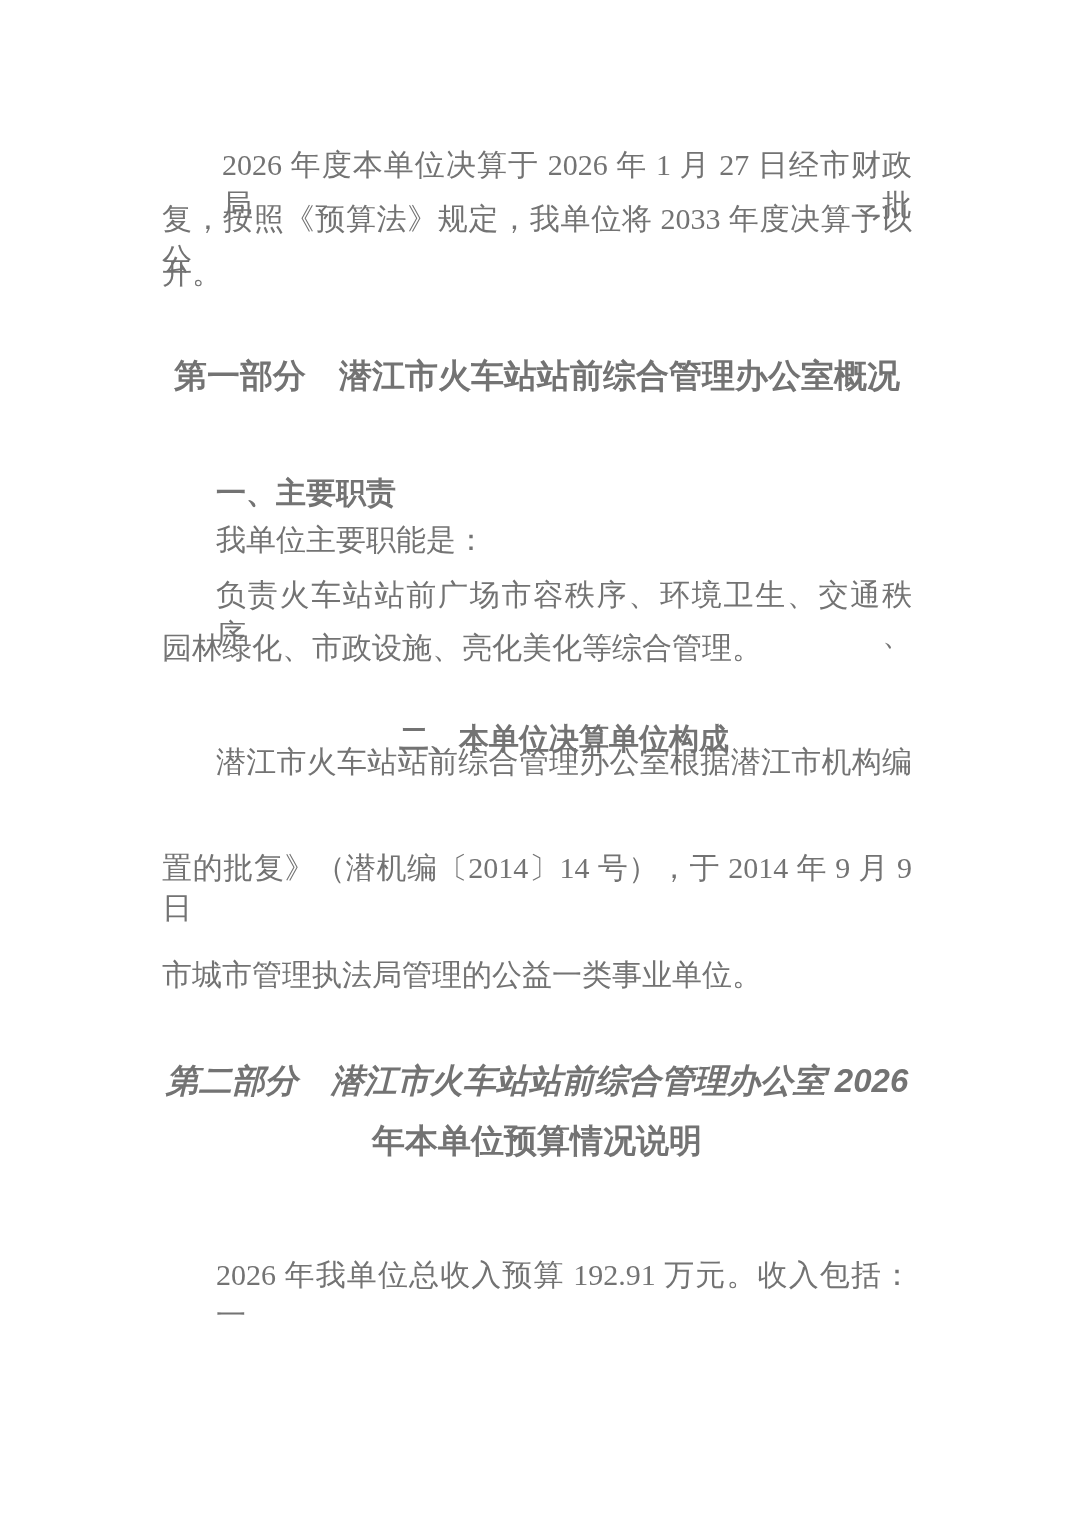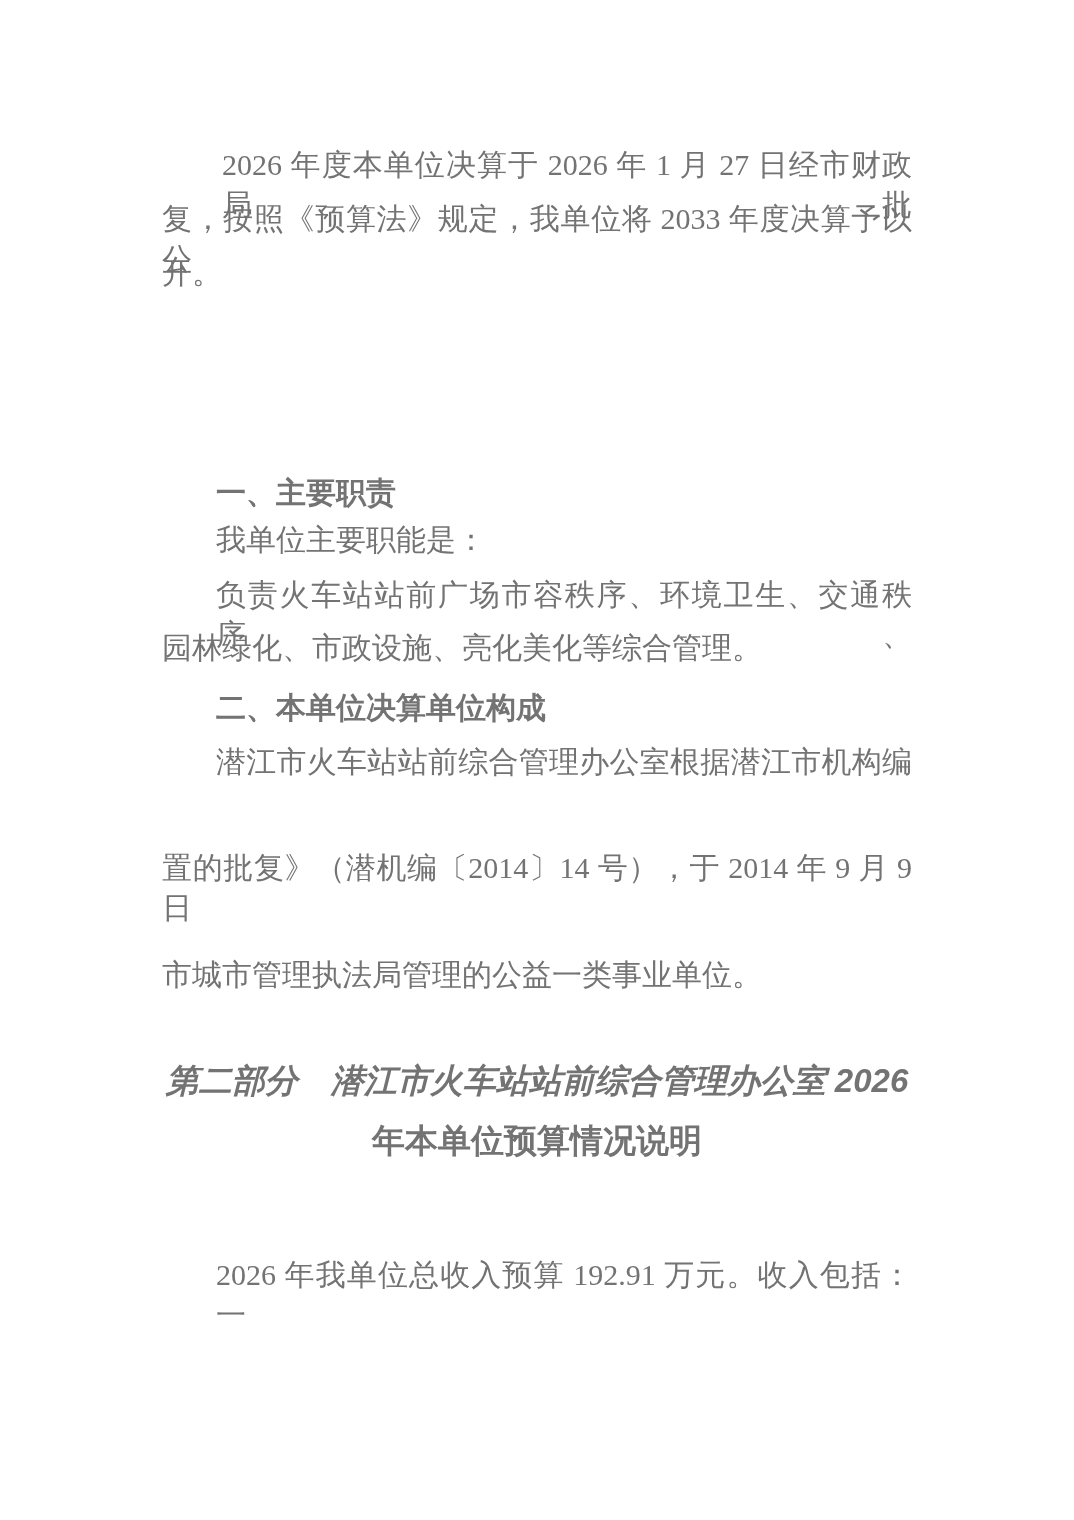--- a/index.html
+++ b/index.html
@@ -43,27 +43,28 @@
 </style>
 </head>
 <body>
 
 <div class="page">
 
   <div class="line body-text just" style="top:145px; left:222px; width:690px;">2026 年度本单位决算于 2026 年 1 月 27 日经市财政局批</div>
   <div class="line body-text just" style="top:199px; left:162px; width:750px;">复，按照《预算法》规定，我单位将 2033 年度决算予以公</div>
   <div class="line body-text" style="top:253px; left:162px; width:750px;">开。</div>
 
+  <div class="line part-title" style="top:354px; left:162px; width:750px;">第一部分　潜江市火车站站前综合管理办公室概况</div>
 
   <div class="line sec-heading" style="top:473px; left:216px; width:696px;">一、主要职责</div>
   <div class="line body-text" style="top:520px; left:216px; width:696px;">我单位主要职能是：</div>
   <div class="line body-text just" style="top:575px; left:216px; width:696px;">负责火车站站前广场市容秩序、环境卫生、交通秩序、</div>
   <div class="line body-text" style="top:628px; left:162px; width:750px;">园林绿化、市政设施、亮化美化等综合管理。</div>
 
-  <div class="line sec-heading" style="top:688px; left:216px; width:696px;">二、本单位决算单位构成</div>
+  <div class="line sec-heading" style="top:719px; left:216px; width:696px;text-align:center;">二、本单位决算单位构成</div>
   <div class="line body-text just" style="top:742px; left:216px; width:696px;">潜江市火车站站前综合管理办公室根据潜江市机构编</div>
   <div class="line body-text just" style="top:848px; left:162px; width:750px;">置的批复》（潜机编〔2014〕14 号），于 2014 年 9 月 9 日</div>
   <div class="line body-text" style="top:955px; left:162px; width:750px;">市城市管理执法局管理的公益一类事业单位。</div>
 
   <div class="line part-title" style="top:1059px; left:162px; width:750px;font-style:italic;">第二部分　潜江市火车站站前综合管理办公室 2026</div>
   <div class="line part-title" style="top:1119px; left:162px; width:750px;">年本单位预算情况说明</div>
 
   <div class="line body-text just" style="top:1255px; left:216px; width:696px;">2026 年我单位总收入预算 192.91 万元。收入包括：一</div>
 
 </div>

